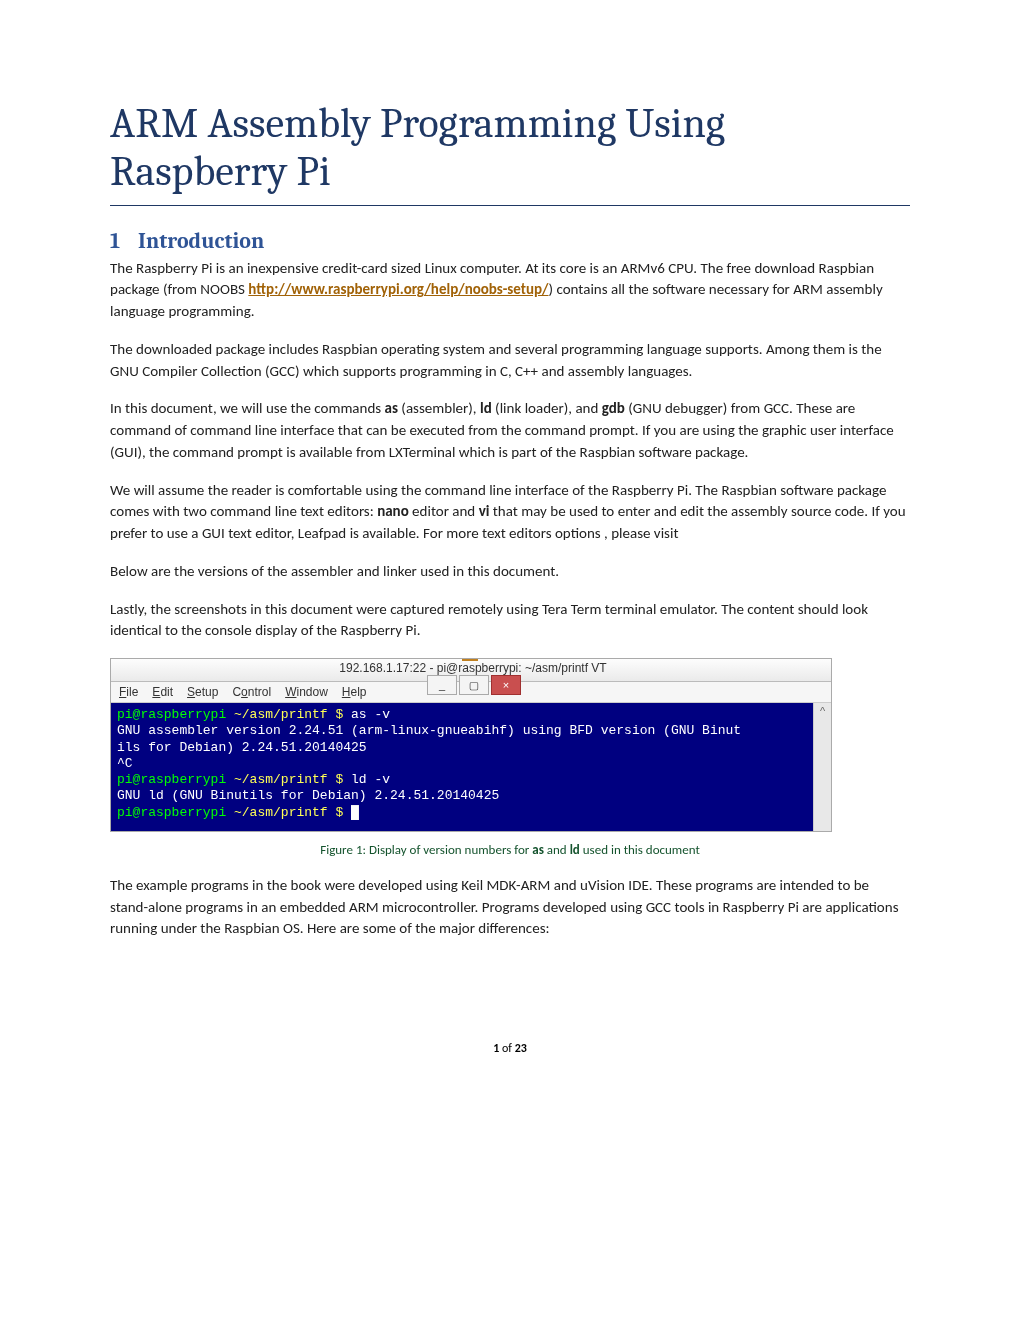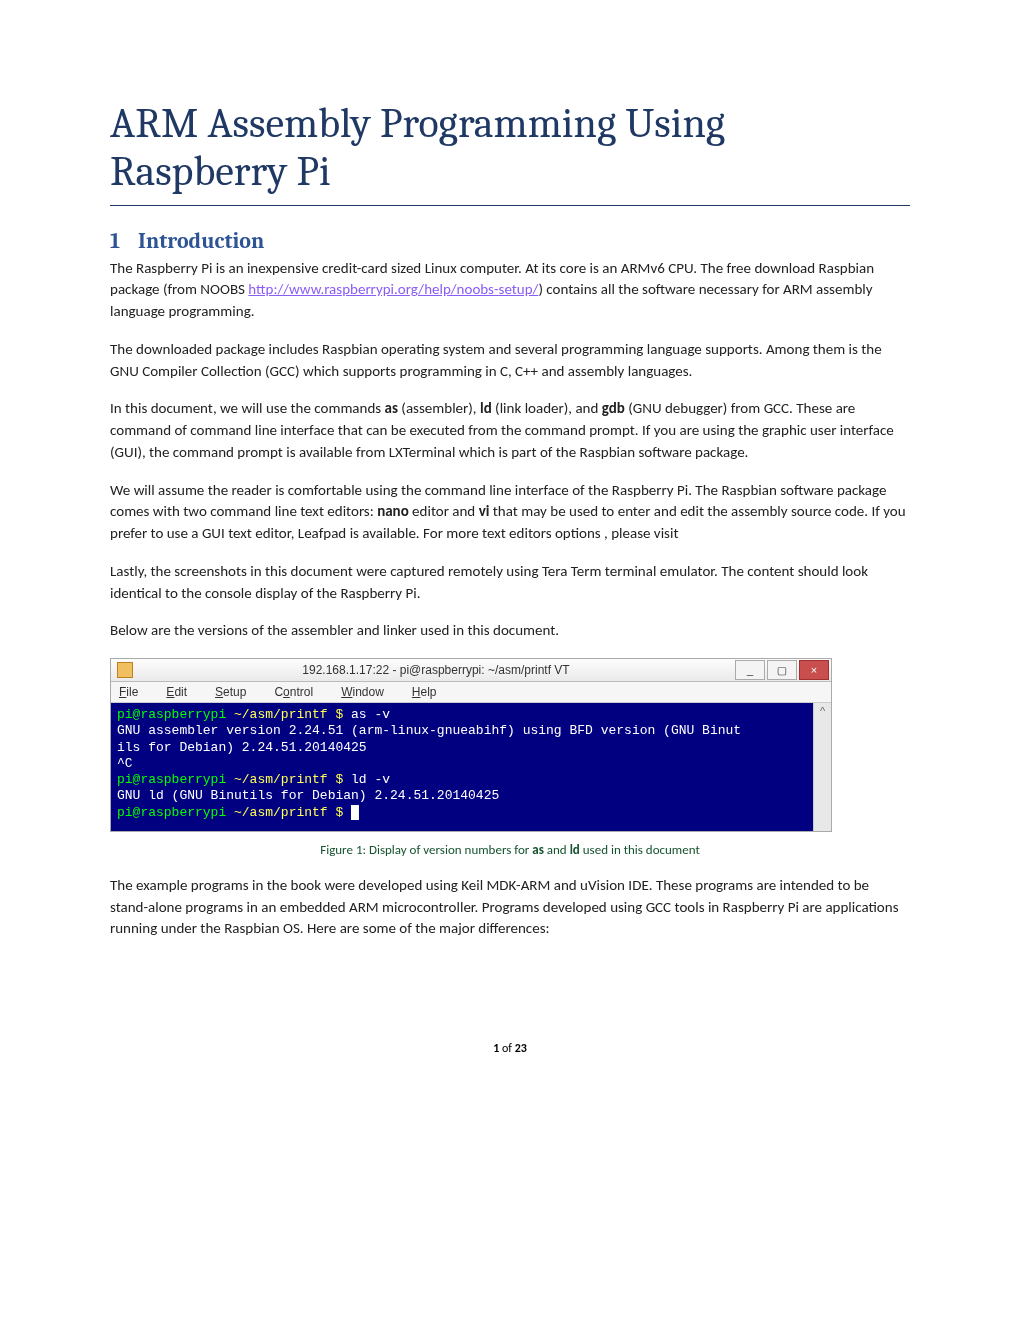--- a/index.html
+++ b/index.html
@@ -34,21 +34,21 @@
     font-weight: bold;
     margin: 18px 0 4px 0;
   }
   .h2 .num { margin-right: 18px; }
   p.body {
     font-size: 15px;
     line-height: 1.45;
     margin: 0 0 16px 0;
     color: #222;
   }
-  a.link { color: #8b5cf6; text-decoration: underline; }
+  a.link { color: #a16207; text-decoration: underline; font-weight: bold; }
   b { font-weight: bold; }
   .figcap {
     text-align: center;
     font-size: 13px;
     color: #14532d;
     margin: 10px 0 18px 0;
   }
 
   
   .term-window {
@@ -59,20 +59,21 @@
     font-size: 12px;
     background: #fff;
   }
   .term-titlebar {
     display: flex;
     align-items: center;
     height: 22px;
     background: linear-gradient(#fdfdfd, #eaeaea);
     border-bottom: 1px solid #bbb;
     padding: 0 2px 0 6px;
+    flex-direction: column;
   }
   .tt-icon {
     width: 14px; height: 14px;
     background: #f0c060;
     margin-right: 6px;
     border: 1px solid #c08020;
   }
   .tt-title {
     flex: 1;
     text-align: center;
@@ -85,21 +86,21 @@
     border: 1px solid #aaa;
     display: flex; align-items: center; justify-content: center;
     font-size: 11px;
     background: #f4f4f4;
     margin-left: 2px;
     color: #333;
   }
   .tt-btn.close { background: #c94f4f; color: #fff; border-color: #a03030; }
   .term-menubar {
     display: flex;
-    gap: 28px;
+    gap: 14px;
     padding: 3px 8px;
     background: #f6f6f6;
     border-bottom: 1px solid #ccc;
     color: #333;
     font-size: 12px;
   }
   .term-menubar span { }
   .term-menubar .u { text-decoration: underline; }
   .term-body-wrap {
     display: flex;
@@ -157,23 +158,23 @@
   <p class="body">The downloaded package includes Raspbian operating system and several programming language supports. Among them is the GNU Compiler Collection (GCC) which supports programming in C, C++ and assembly languages.</p>
 
   <p class="body">
     <span>In this document, we will use the commands </span><b>as</b><span> (assembler), </span><b>ld</b><span> (link loader), and </span><b>gdb</b><span> (GNU debugger) from GCC. These are command of command line interface that can be executed from the command prompt. If you are using the graphic user interface (GUI), the command prompt is available from LXTerminal which is part of the Raspbian software package.</span>
   </p>
 
   <p class="body">
     <span>We will assume the reader is comfortable using the command line interface of the Raspberry Pi. The Raspbian software package comes with two command line text editors: </span><b>nano</b><span> editor and </span><b>vi</b><span> that may be used to enter and edit the assembly source code. If you prefer to use a GUI text editor, Leafpad is available. For more text editors options , please visit</span><br>
   </p>
 
+  <p class="body">Below are the versions of the assembler and linker used in this document.</p>
+
   <p class="body">Lastly, the screenshots in this document were captured remotely using Tera Term terminal emulator. The content should look identical to the console display of the Raspberry Pi.</p>
-
-  <p class="body">Below are the versions of the assembler and linker used in this document.</p>
 
   <div class="term-window">
     <div class="term-titlebar">
       <div class="tt-icon"></div>
       <div class="tt-title">192.168.1.17:22 - pi@raspberrypi: ~/asm/printf VT</div>
       <div class="tt-buttons">
         <div class="tt-btn">_</div>
         <div class="tt-btn">▢</div>
         <div class="tt-btn close">×</div>
       </div>

